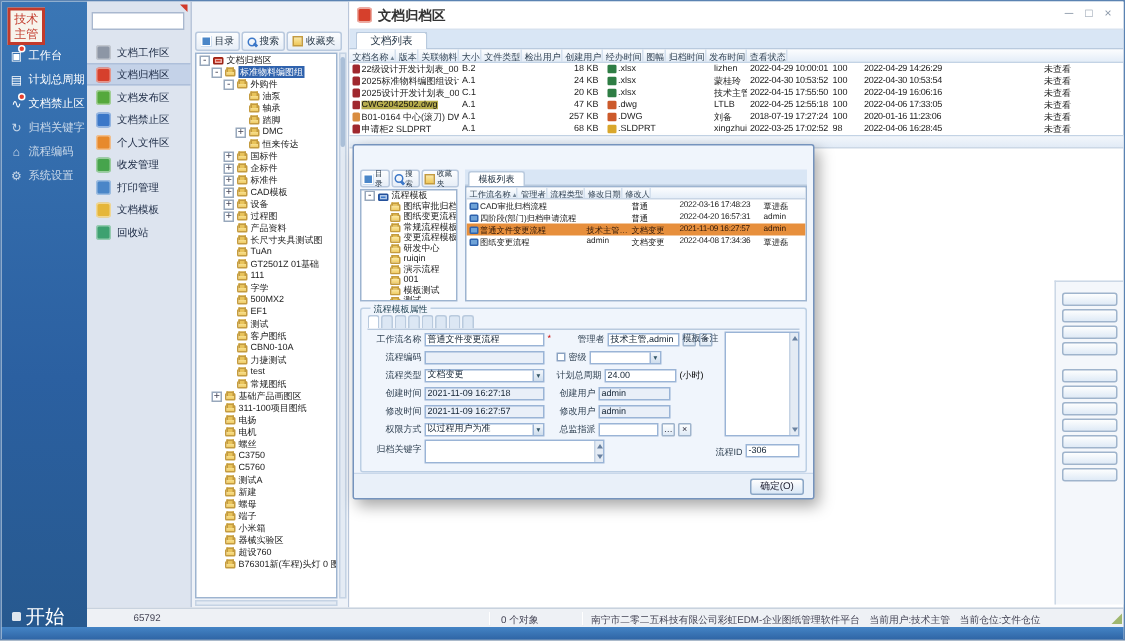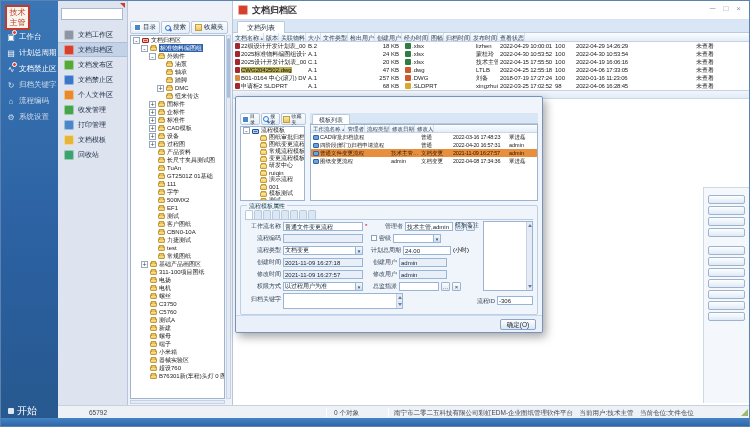--- a/index.html
+++ b/index.html
@@ -14,21 +14,21 @@
          border:2px solid #c23a2b;color:#c23a2b;font-weight:normal;font-size:8px;line-height:10px;
          display:flex;flex-direction:column;align-items:center;justify-content:center;}
   .rail-items{position:absolute;top:28px;left:0;right:0;}
   .rail-item{height:16px;display:flex;align-items:center;gap:3px;padding-left:5px;color:#fff;
              font-size:7.5px;position:relative;cursor:default;}
   .rail-item.dim{opacity:.72;}
   .ric{width:10px;font-size:8px;text-align:center;}
   .badge{position:absolute;width:5px;height:5px;background:#e8402e;border-radius:50%;left:11px;top:1px;
          border:1px solid #fff;}
   .rail-start{position:absolute;left:0;right:0;bottom:1px;height:13px;display:flex;align-items:center;
-              gap:3px;padding-left:7px;color:#fff;font-size:10px;}
+              gap:3px;padding-left:7px;color:#fff;font-size:13px;}
   .rail-start i{width:6px;height:6px;background:rgba(255,255,255,.85);border-radius:1px;}
 
   
   .sidepanel{position:absolute;left:57px;top:0;width:70px;height:404px;background:#dde4ef;
              border-right:1px solid #b9c6da;}
   .side-search{position:absolute;left:3px;top:7px;width:62px;height:12px;background:#fff;
                border:1px solid #a9b8cf;}
   .side-flag{position:absolute;right:2px;top:2px;width:0;height:0;border-left:5px solid transparent;
              border-top:5px solid #d23a2a;}
   .side-items{position:absolute;top:26px;left:0;right:0;}

